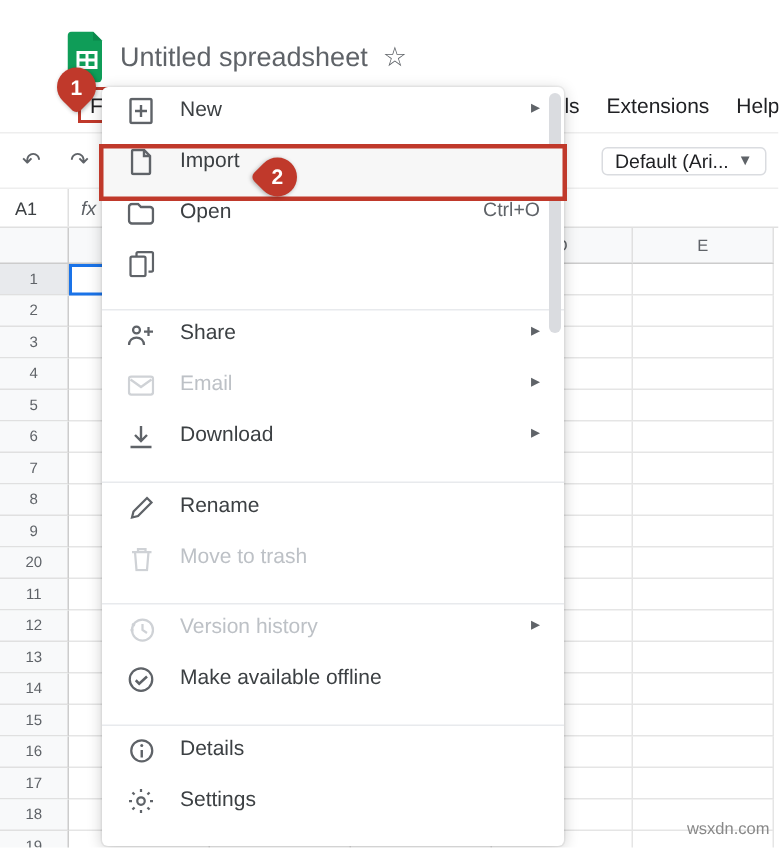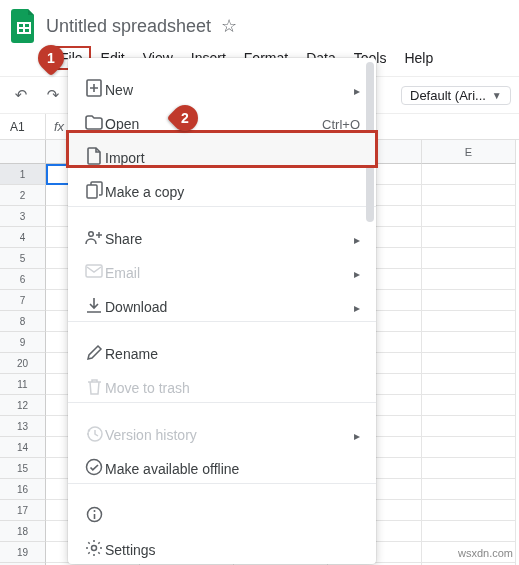--- a/index.html
+++ b/index.html
@@ -1,19 +1,19 @@
 <!DOCTYPE html>
 <html><head>
 <meta charset="utf-8">
 <style>
   * { box-sizing: border-box; margin: 0; padding: 0; font-family: Arial, 'Helvetica Neue', sans-serif; }
   body { width: 519px; height: 565px; overflow: hidden; background: #fff; position: relative; }
 
   
-  .titlebar { display: flex; align-items: center; padding: 8px 10px 0 10px; gap: 8px; }
+  .titlebar { display: flex; align-items: center; padding: 20px 10px 0 10px; gap: 8px; margin-left: 34px; }
   .logo { width: 28px; height: 36px; display:flex; align-items:center; justify-content:center; }
   .logo svg { width: 26px; height: 34px; }
   .title-area { display:flex; align-items:center; gap:10px; }
   .doc-title { font-size: 18px; color: #5f6368; }
   .star { color:#5f6368; font-size:18px; }
 
   
   .menubar { display:flex; align-items:center; padding: 2px 8px 6px 52px; gap: 2px; font-size:14px; color:#202124; }
   .menuitem { padding:4px 8px; border-radius:4px; cursor:pointer; }
   .file-highlight { border:2px solid #c0392b; padding:2px 6px; border-radius:0; }
@@ -38,21 +38,21 @@
   .row { display:flex; height:21px; }
   .rowhead { width:46px; border-right:1px solid #ccc; border-bottom:1px solid #e0e0e0; font-size:10px; color:#5f6368; display:flex; align-items:center; justify-content:center; background:#f8f9fa;}
   .row1 .rowhead { background:#e8eaed; }
   .cell { width:94px; border-right:1px solid #e5e5e5; border-bottom:1px solid #e5e5e5; }
   .corner { width:46px; height:24px; border-right:1px solid #ccc; border-bottom:1px solid #ccc; background:#f8f9fa; position:absolute; left:0; top:0;}
   .active-cell { position:absolute; left:46px; top:24px; width:94px; height:21px; border:2px solid #1a73e8; pointer-events:none; }
   .active-cell::after { content:''; position:absolute; right:-3px; bottom:-3px; width:6px; height:6px; background:#1a73e8;}
 
   
   .menu { position:absolute; left:68px; top:58px; width:308px; background:#fff; border-radius:4px; box-shadow:0 2px 10px rgba(0,0,0,.2), 0 0 0 1px rgba(0,0,0,.05); padding:6px 0; z-index:10; }
-  .mrow { display:flex; align-items:flex-end; height:34px; padding:0 16px 0 16px; font-size:14px; color:#3c4043; cursor:pointer; gap:1px; position:relative;}
+  .mrow { display:flex; align-items:flex-start; height:34px; padding:0 16px 0 16px; font-size:14px; color:#3c4043; cursor:pointer; gap:16px; position:relative;}
   .mrow.disabled { color:#bdc1c6; cursor:default; }
   .micon { width:20px; height:20px; display:flex; align-items:center; justify-content:center; color:#5f6368; flex-shrink:0;}
   .mrow.disabled .micon { color:#cfd2d6; }
   .mlabel { flex:1; }
   .mshort { font-size:13px; color:#5f6368; }
   .marrow { color:#5f6368; font-size:12px; }
   .msep { height:1px; background:#e8eaed; margin:6px 0; }
   .import-highlight { outline:3px solid #c0392b; outline-offset:-1px; background:#f7f7f7;}
   .menu-scrollbar { position:absolute; right:0; top:0; width:14px; height:100%; }
   .menu-scrollbar::before { content:''; position:absolute; right:2px; top:4px; width:8px; height:160px; background:#dadce0; border-radius:4px;}
@@ -83,20 +83,21 @@
 </div>
 
 <div class="menubar">
   <div class="menuitem file-highlight">File</div>
   <div class="menuitem">Edit</div>
   <div class="menuitem">View</div>
   <div class="menuitem">Insert</div>
   <div class="menuitem">Format</div>
   <div class="menuitem">Data</div>
   <div class="menuitem">Tools</div>
+  <div class="menuitem">Extensions</div>
   <div class="menuitem">Help</div>
 </div>
 
 <div class="toolbar">
   <div class="tbtn">↶</div>
   <div class="tbtn">↷</div>
   <div class="spacer"></div>
   <div class="font-select">
     <span>Default (Ari...</span>
     <span class="chev">▼</span>
@@ -289,48 +290,47 @@
     <span class="micon">
         <svg width="16" height="18" viewBox="0 0 16 18">
           <rect x="1" y="1" width="14" height="16" rx="1" fill="none" stroke="#5f6368" stroke-width="1.6"></rect>
           <path d="M8 5v8M4 9h8" stroke="#5f6368" stroke-width="1.6"></path>
         </svg>
       </span>
     <span class="mlabel">New</span>
     <span class="marrow">▸</span>
   </div>
 
-  <div class="mrow">
-    <span class="micon">
-        <svg width="18" height="15" viewBox="0 0 18 15">
-          <path d="M1 3a2 2 0 012-2h4l2 2h6a2 2 0 012 2v7a2 2 0 01-2 2H3a2 2 0 01-2-2z" fill="none" stroke="#5f6368" stroke-width="1.6"></path>
-        </svg>
-      </span>
-    <span class="mlabel">Open</span>
-    <span class="mshort">Ctrl+O</span>
-  </div>
-
   <div class="mrow import-highlight">
     <span class="micon">
         <svg width="15" height="18" viewBox="0 0 15 18">
           <path d="M2 1h7l4 4v11a1 1 0 01-1 1H2a1 1 0 01-1-1V2a1 1 0 011-1z" fill="none" stroke="#5f6368" stroke-width="1.6"></path>
           <path d="M9 1v4h4" fill="none" stroke="#5f6368" stroke-width="1.6"></path>
         </svg>
       </span>
     <span class="mlabel">Import</span>
   </div>
 
   <div class="mrow">
     <span class="micon">
+        <svg width="18" height="15" viewBox="0 0 18 15">
+          <path d="M1 3a2 2 0 012-2h4l2 2h6a2 2 0 012 2v7a2 2 0 01-2 2H3a2 2 0 01-2-2z" fill="none" stroke="#5f6368" stroke-width="1.6"></path>
+        </svg>
+      </span>
+    <span class="mlabel">Open</span>
+    <span class="mshort">Ctrl+O</span>
+  </div>
+
+  <div class="mrow">
+    <span class="micon">
         <svg width="17" height="18" viewBox="0 0 17 18">
           <rect x="1" y="4" width="10" height="13" rx="1" fill="none" stroke="#5f6368" stroke-width="1.5"></rect>
           <path d="M5 4V2a1 1 0 011-1h9a1 1 0 011 1v11a1 1 0 01-1 1h-2" fill="none" stroke="#5f6368" stroke-width="1.5"></path>
         </svg>
       </span>
-    <span class="mlabel">Make a copy</span>
   </div>
 
   <div class="msep"></div>
 
   <div class="mrow">
     <span class="micon">
         <svg width="18" height="16" viewBox="0 0 18 16">
           <circle cx="6" cy="5" r="2.3" fill="none" stroke="#5f6368" stroke-width="1.5"></circle>
           <path d="M1 15c0-3 2.3-5 5-5s5 2 5 5" fill="none" stroke="#5f6368" stroke-width="1.5"></path>
           <path d="M14 3v6M11 6h6" stroke="#5f6368" stroke-width="1.5"></path>
@@ -407,20 +407,21 @@
   <div class="msep"></div>
 
   <div class="mrow">
     <span class="micon">
         <svg width="17" height="17" viewBox="0 0 17 17">
           <circle cx="8.5" cy="8.5" r="7" fill="none" stroke="#5f6368" stroke-width="1.5"></circle>
           <circle cx="8.5" cy="5" r="1" fill="#5f6368"></circle>
           <path d="M8.5 8v5" stroke="#5f6368" stroke-width="1.6"></path>
         </svg>
       </span>
+    <span class="mlabel">Details</span>
   </div>
 
   <div class="mrow">
     <span class="micon">
         <svg width="18" height="18" viewBox="0 0 18 18">
           <circle cx="9" cy="9" r="2.5" fill="none" stroke="#5f6368" stroke-width="1.5"></circle>
           <path d="M9 1v2M9 15v2M1 9h2M15 9h2M3.3 3.3l1.4 1.4M13.3 13.3l1.4 1.4M3.3 14.7l1.4-1.4M13.3 4.7l1.4-1.4" stroke="#5f6368" stroke-width="1.5"></path>
         </svg>
       </span>
     <span class="mlabel">Settings</span>

